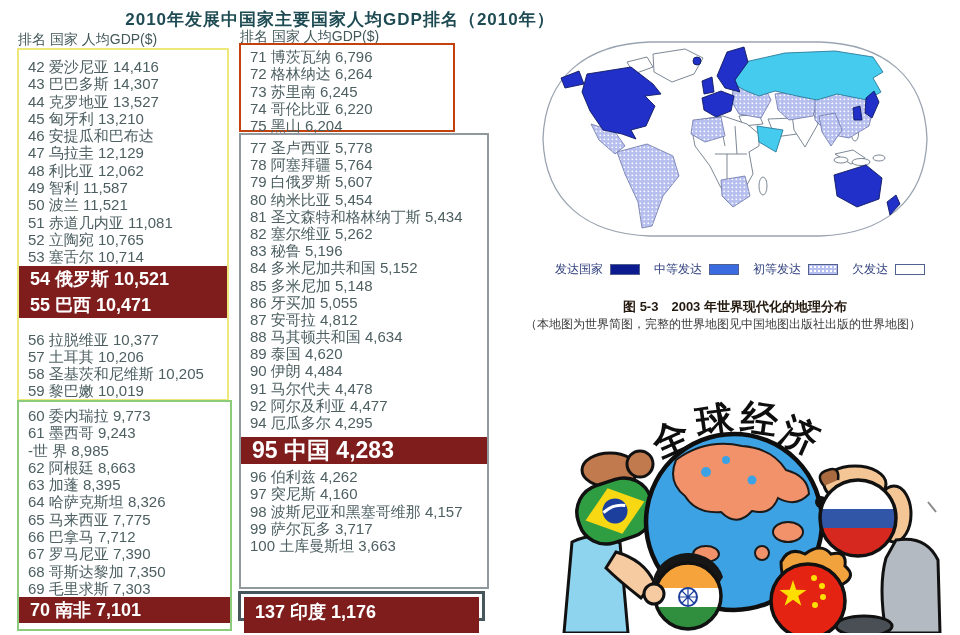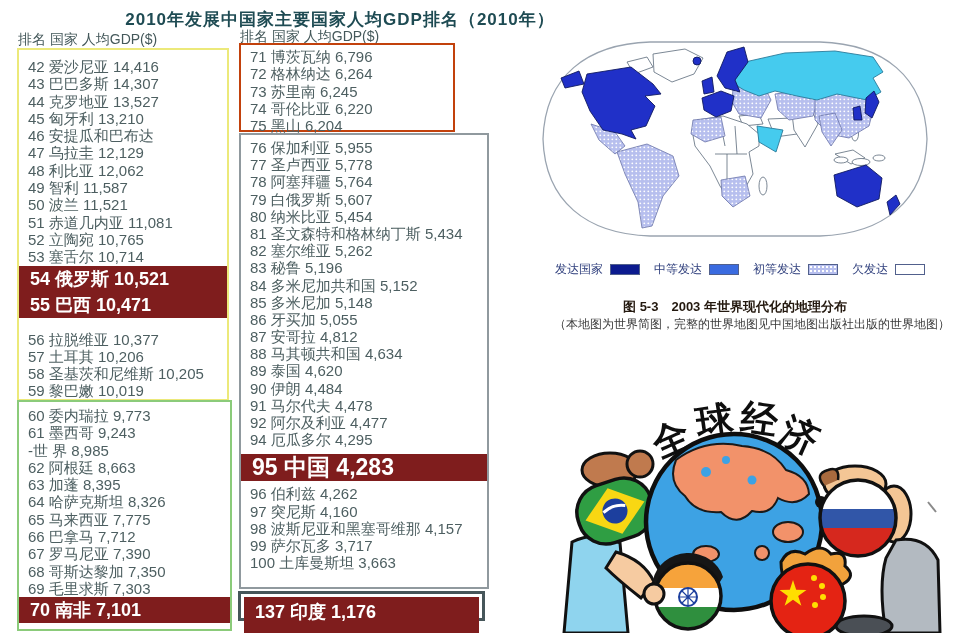--- a/index.html
+++ b/index.html
@@ -50,21 +50,21 @@
     background-color:#b7bfee;
     background-image:radial-gradient(#ffffff 26%, rgba(255,255,255,0) 27%);
     background-size:4px 4px;
   }
   .sw-under{background:#ffffff;}
   .fig-caption{
     left:535px;top:298px;width:400px;text-align:center;
     font-size:13px;font-weight:bold;color:#24190f;white-space:nowrap;
   }
   .fig-note{
-    left:525px;top:316px;width:425px;text-align:right;
+    left:525px;top:316px;width:425px;text-align:left;
     font-size:12px;color:#3b3b3b;white-space:nowrap;
   }
   
   #cartoon-wrap{left:556px;top:390px;width:402px;height:243px;}
   svg{display:block;}
 </style>
 </head>
 <body>
 
 <div class="abs page-title">2010年发展中国家主要国家人均GDP排名（2010年）</div>
@@ -108,21 +108,20 @@
     <div class="row hl">70 南非 7,101</div>
   </div>
 <div class="abs rank-box" id="box3">
     <div class="row">71 博茨瓦纳 6,796</div>
     <div class="row">72 格林纳达 6,264</div>
     <div class="row">73 苏里南 6,245</div>
     <div class="row">74 哥伦比亚 6,220</div>
     <div class="row">75 黑山 6,204</div>
   </div>
 <div class="abs rank-box" id="box4">
-    <div class="row">76 保加利亚 5,955</div>
     <div class="row">77 圣卢西亚 5,778</div>
     <div class="row">78 阿塞拜疆 5,764</div>
     <div class="row">79 白俄罗斯 5,607</div>
     <div class="row">80 纳米比亚 5,454</div>
     <div class="row">81 圣文森特和格林纳丁斯 5,434</div>
     <div class="row">82 塞尔维亚 5,262</div>
     <div class="row">83 秘鲁 5,196</div>
     <div class="row">84 多米尼加共和国 5,152</div>
     <div class="row">85 多米尼加 5,148</div>
     <div class="row">86 牙买加 5,055</div>

